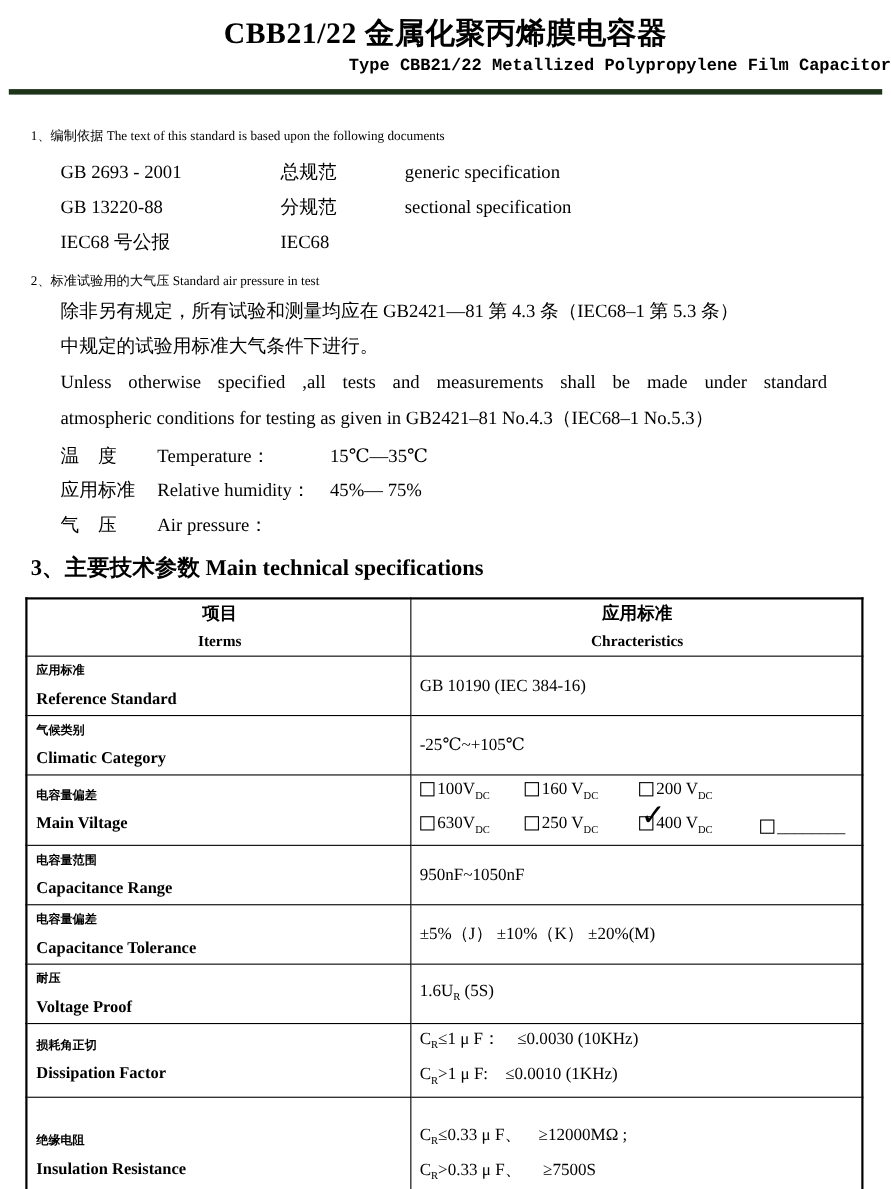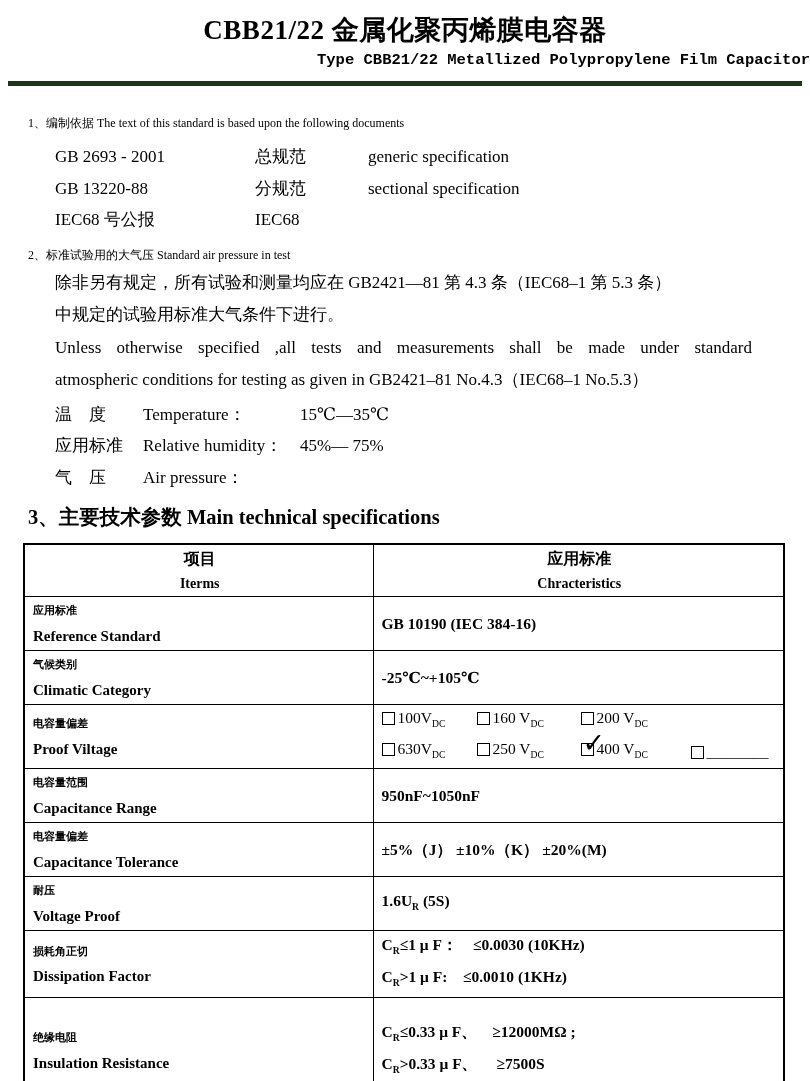--- a/index.html
+++ b/index.html
@@ -71,21 +71,21 @@
   tr.h51 td { height: 51px; }
   tr.h50 td { height: 50px; }
   tr.h64 td { height: 64px; }
   tr.h106 td { height: 106px; }
   td.hdr { text-align: center; }
   .hdr-zh { font-weight: bold; font-size: 16px; line-height: 26px; }
   .hdr-en { font-weight: bold; font-size: 14px; line-height: 23px; }
   .item-zh { font-weight: bold; font-size: 11px; line-height: 25.5px; }
   .item-en { font-weight: bold; font-size: 15px; line-height: 25.5px; }
   td.val { padding-left: 10px; font-size: 15.5px; }
-  .val-line { line-height: 26px; font-weight: bold; }
+  .val-line { line-height: 26px; }
   sub { font-size: 0.62em; }
   .volt-grid {
     display: grid;
     grid-template-columns: 95px 104px 110px 1fr;
     row-gap: 1px;
     font-size: 15.5px;
     line-height: 24px;
     align-items: center;
   }
   .volt-opt { white-space: nowrap; }
@@ -197,21 +197,21 @@
         <div class="item-en">Climatic Category</div>
       </td>
       <td class="val">
         <div class="val-line">-25℃~+105℃</div>
       </td>
     </tr>
 
     <tr class="h50">
       <td>
         <div class="item-zh">电容量偏差</div>
-        <div class="item-en">Proof Viltage</div>
+        <div class="item-en">Main Viltage</div>
       </td>
       <td class="val">
         <div class="volt-grid">
           <span class="volt-opt"><span class="cbx"></span><span>100V<sub>DC</sub></span></span>
           <span class="volt-opt"><span class="cbx"></span><span>160 V<sub>DC</sub></span></span>
           <span class="volt-opt"><span class="cbx"></span><span>200 V<sub>DC</sub></span></span>
           <span class="volt-opt"></span>
           <span class="volt-opt"><span class="cbx"></span><span>630V<sub>DC</sub></span></span>
           <span class="volt-opt"><span class="cbx"></span><span>250 V<sub>DC</sub></span></span>
           <span class="volt-opt"><span class="cbx"><span class="check-mark">✓</span></span><span>400 V<sub>DC</sub></span></span>

